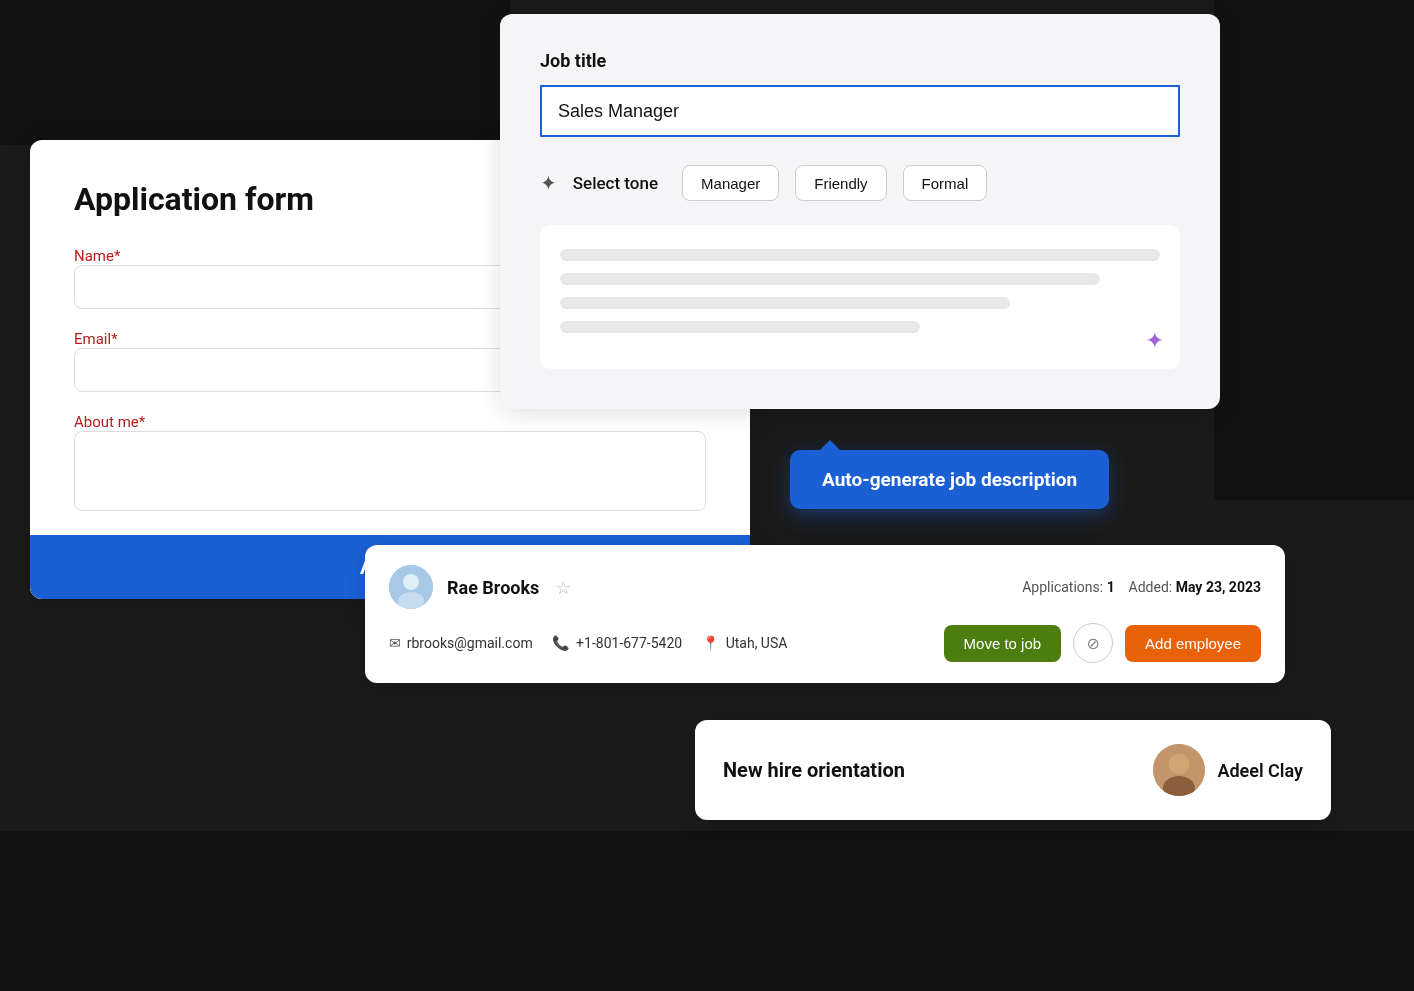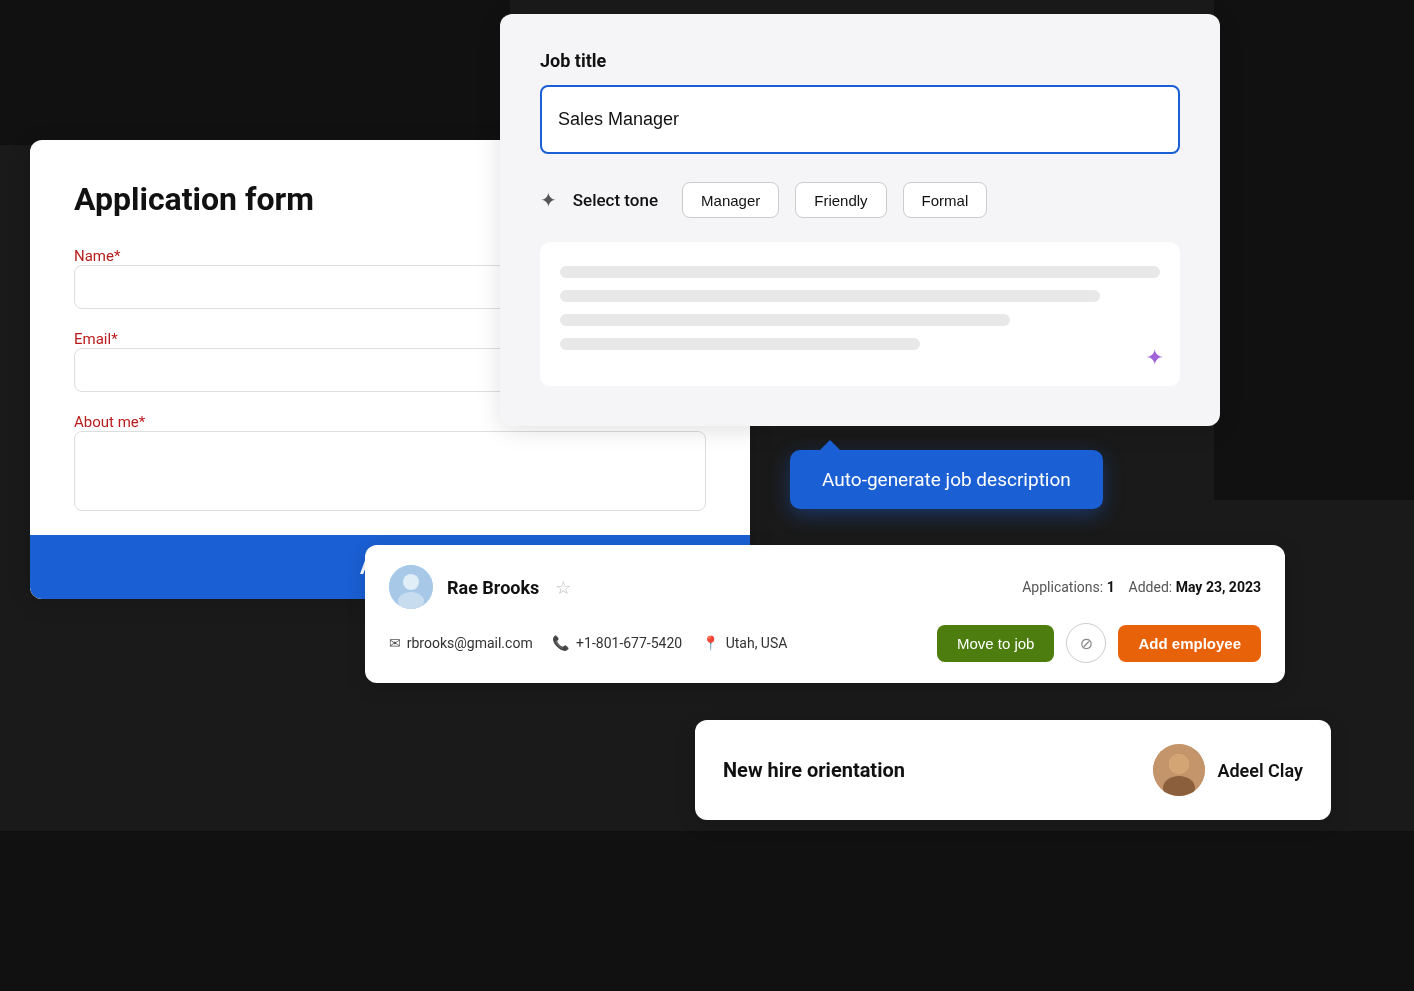--- a/index.html
+++ b/index.html
@@ -93,23 +93,23 @@
 
     .job-title-label {
       font-size: 18px;
       font-weight: 700;
       color: #111;
       margin-bottom: 14px;
     }
 
     .job-title-input {
       width: 100%;
-      height: 69px;
+      height: 52px;
       border: 2px solid #1a5fd4;
-      border-radius: 8px;
+      border-radius: 1px;
       padding: 12px 16px;
       font-size: 18px;
       color: #111;
       background: #fff;
       margin-bottom: 28px;
     }
 
     .tone-row {
       display: flex;
       align-items: center;
@@ -170,21 +170,21 @@
     }
 
     
     .auto-generate-tooltip {
       position: absolute;
       top: 450px;
       left: 790px;
       background: #1a5fd4;
       color: #fff;
       font-size: 19px;
-      font-weight: 400;
+      font-weight: 700;
       padding: 18px 32px;
       border-radius: 10px;
       white-space: nowrap;
       z-index: 10;
       box-shadow: 0 6px 20px rgba(26,95,212,0.4);
     }
 
     .auto-generate-tooltip::before {
       content: '';
       position: absolute;
@@ -308,21 +308,21 @@
       color: #888;
     }
 
     .add-employee-btn {
       background: #e8620a;
       color: #fff;
       border: none;
       border-radius: 8px;
       padding: 10px 20px;
       font-size: 15px;
-      font-weight: 700;
+      font-weight: 400;
       cursor: pointer;
     }
 
     
     .new-hire-card {
       position: absolute;
       top: 720px;
       left: 695px;
       width: 636px;
       background: #fff;

